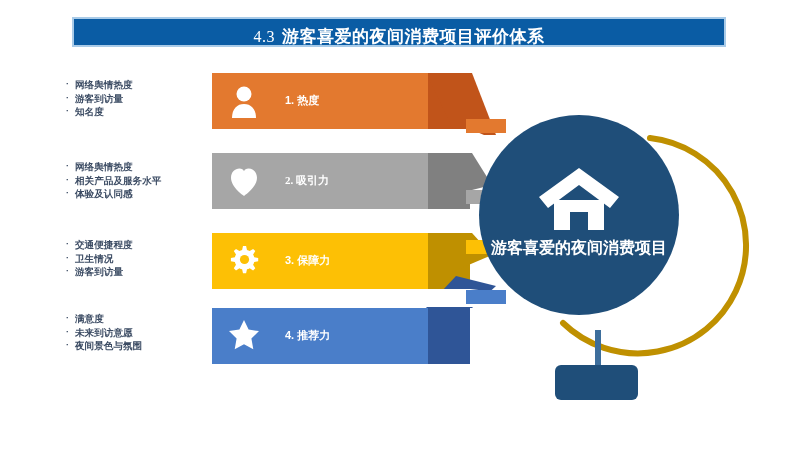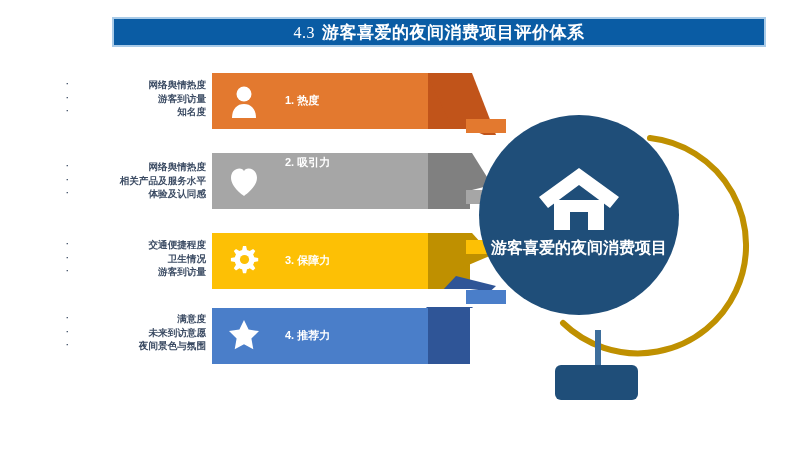--- a/index.html
+++ b/index.html
@@ -24,23 +24,22 @@
   #title-bar {
     position: absolute;
     left: 72px;
     top: 17px;
     width: 654px;
     height: 30px;
     background: #0a5ca4;
     border: 2px solid #a9cbe8;
     box-sizing: border-box;
     display: flex;
-    align-items: center;
+    align-items: flex-end;
     justify-content: center;
-    margin-left: 40px;
   }
   #title-bar .title-text {
     color: #ffffff;
     font-size: 17px;
     font-weight: bold;
     letter-spacing: 0.5px;
     line-height: 1;
     white-space: nowrap;
   }
   #title-bar .title-num {
@@ -76,21 +75,20 @@
   }
   .bullet-list .bl-dot {
     width: 9px;
     flex: 0 0 9px;
     color: #3b4b63;
     font-size: 9px;
     line-height: 13.5px;
   }
   .bullet-list .bl-text {
     flex: 1 1 auto;
-    text-align: right;
   }
 
   
   .bar-label {
     position: absolute;
     color: #ffffff;
     font-size: 11px;
     font-weight: bold;
     white-space: nowrap;
     line-height: 1;
@@ -238,19 +236,19 @@
       <span class="bl-dot">·</span>
       <span class="bl-text">未来到访意愿</span>
     </div>
     <div class="bl-row">
       <span class="bl-dot">·</span>
       <span class="bl-text">夜间景色与氛围</span>
     </div>
   </div>
 
   <div class="bar-label" style="left:285px; top:95px;">1. 热度</div>
-  <div class="bar-label" style="left:285px; top:157px;">2. 吸引力</div>
+  <div class="bar-label" style="left:285px; top:175px;font-family:Liberation Serif, serif;">2. 吸引力</div>
   <div class="bar-label" style="left:285px; top:255px;text-align:right;">3. 保障力</div>
   <div class="bar-label" style="left:285px; top:330px;">4. 推荐力</div>
 
   <div id="circle-label">游客喜爱的夜间消费项目</div>
 
 </div>
 
 </body></html>

